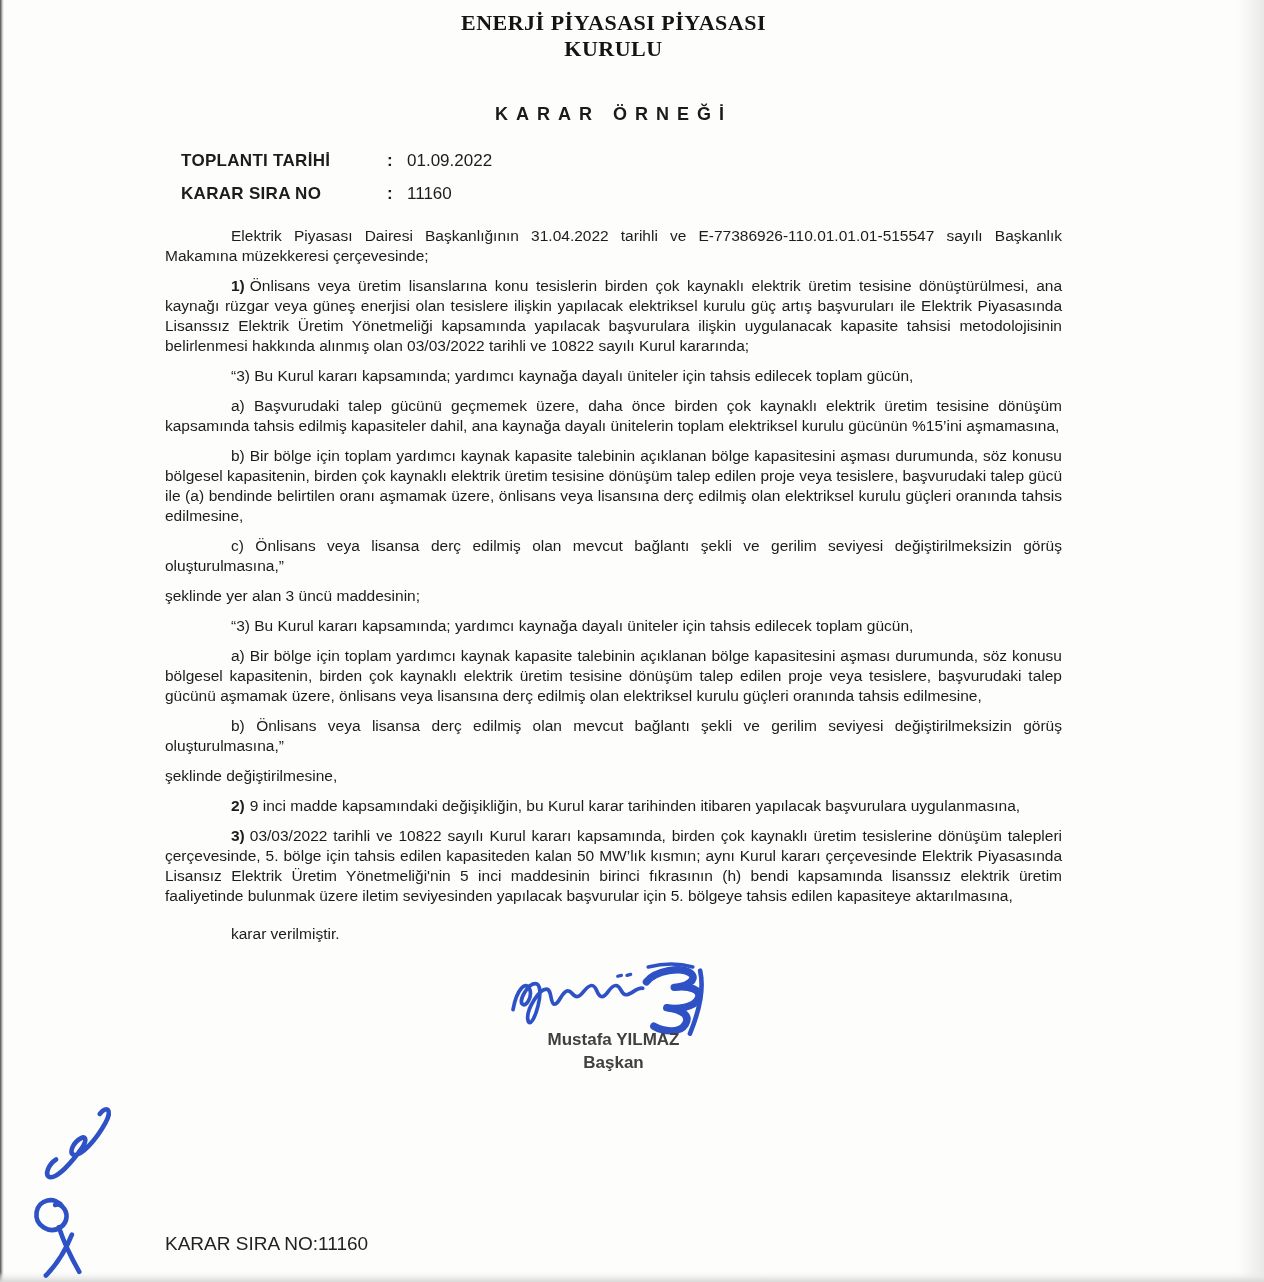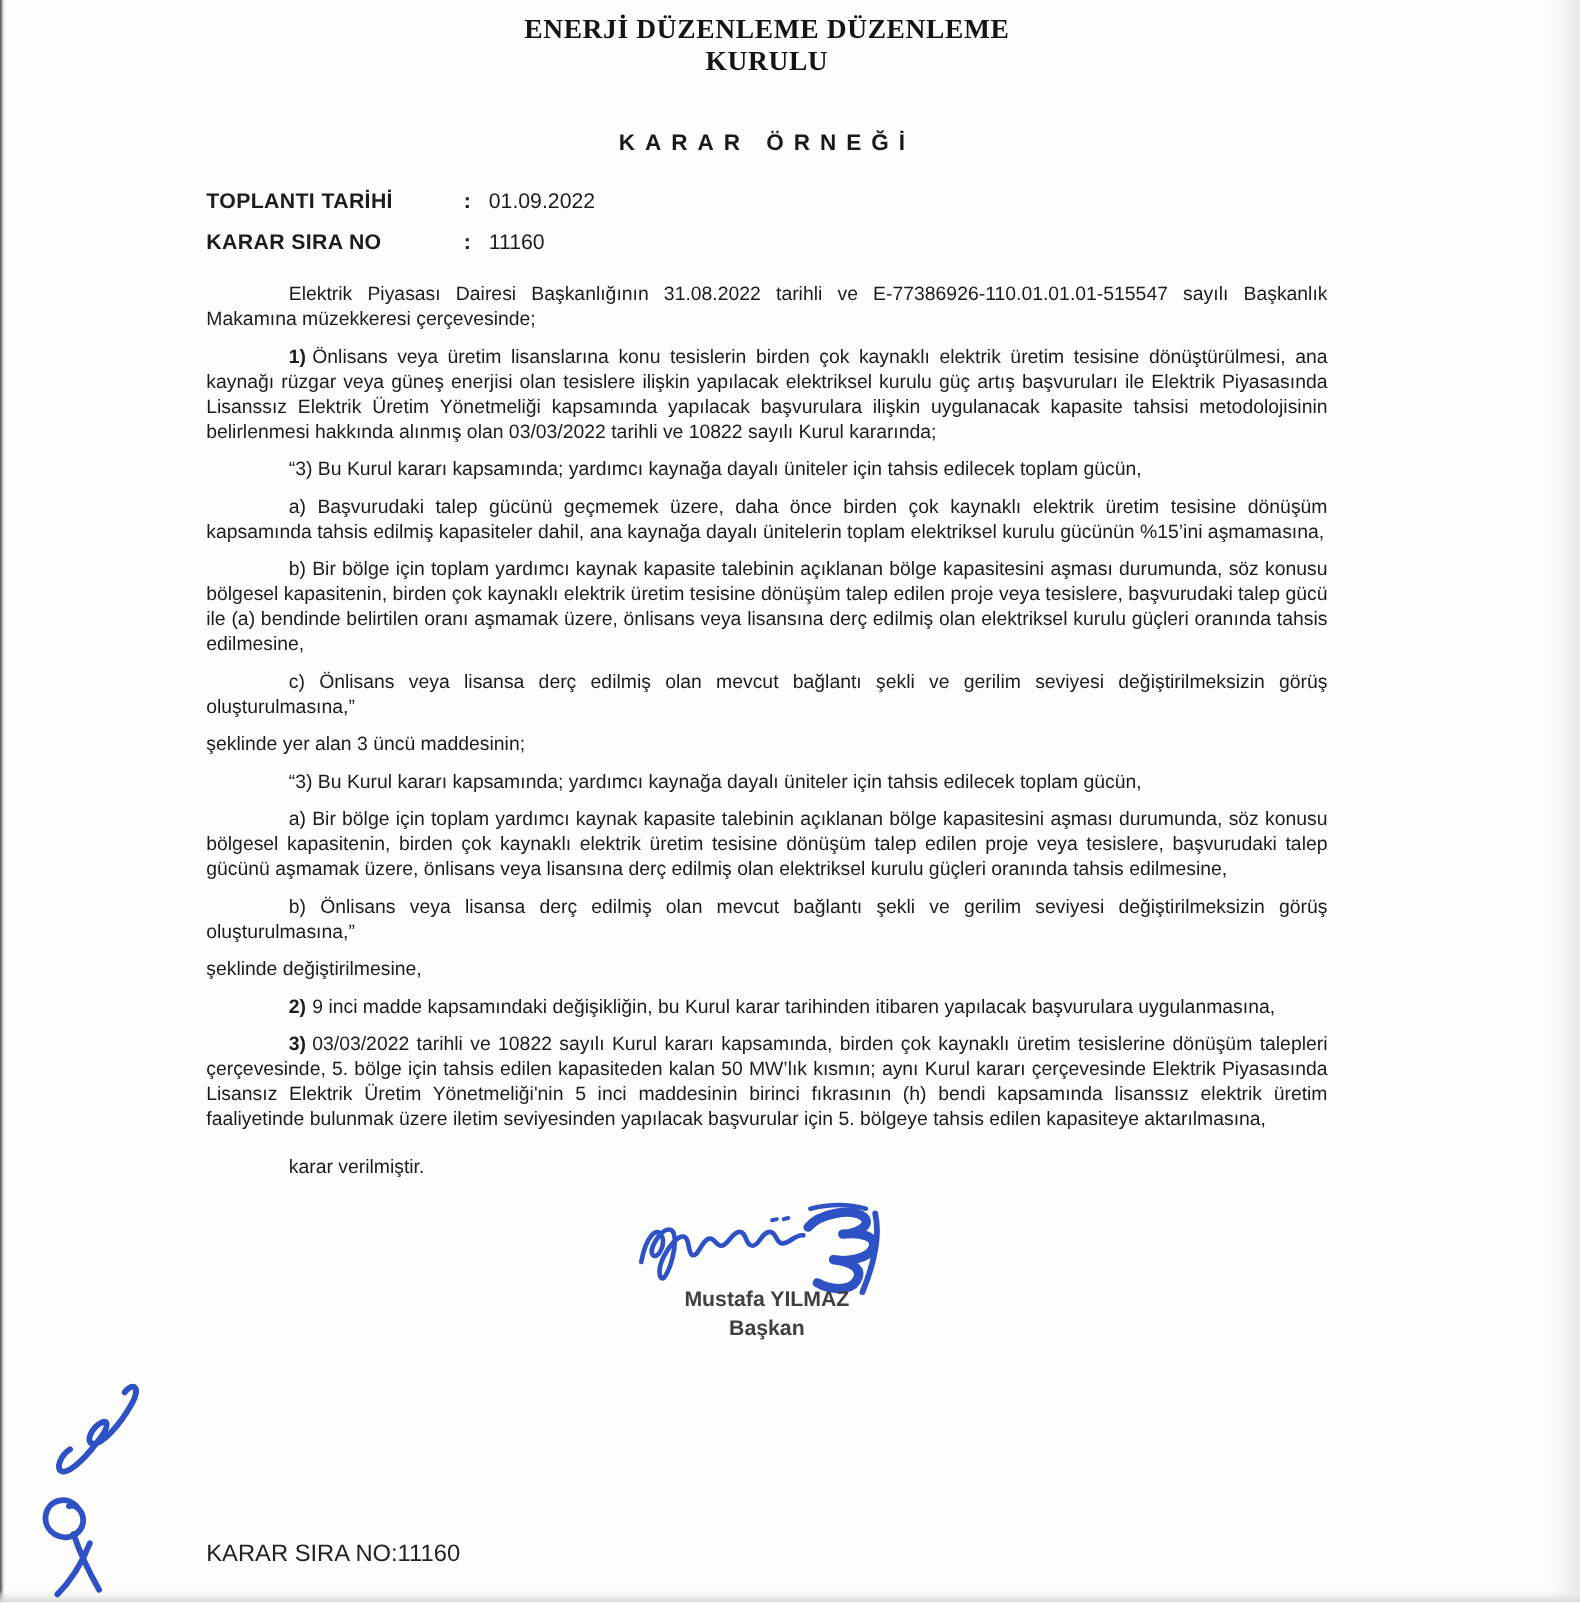--- a/index.html
+++ b/index.html
@@ -46,20 +46,21 @@
   .doc-type {
     margin-top: 42px;
     text-align: center;
     font-weight: bold;
     font-size: 18px;
     letter-spacing: 8px;
     color: #1a1a1a;
   }
   .meta {
     margin-top: 26px;
+    margin-left: 16px;
   }
   .meta-row {
     display: flex;
     align-items: baseline;
     font-size: 17px;
     margin-bottom: 13px;
   }
   .meta-label { font-weight: bold; width: 206px; letter-spacing: 0.3px; }
   .meta-colon { font-weight: bold; width: 20px; }
   .meta-value { }
@@ -116,41 +117,41 @@
 
 <div class="page">
 
   <div class="edge-left"></div>
   <div class="edge-right"></div>
   <div class="edge-bottom"></div>
 
   <div class="content">
 
     <div class="org-title">
-      <div>ENERJİ DÜZENLEME DÜZENLEME</div>
+      <div>ENERJİ PİYASASI PİYASASI</div>
       <div>KURULU</div>
     </div>
 
     <div class="doc-type">KARAR ÖRNEĞİ</div>
 
     <div class="meta">
       <div class="meta-row">
         <span class="meta-label">TOPLANTI TARİHİ</span>
         <span class="meta-colon">:</span>
         <span class="meta-value">01.09.2022</span>
       </div>
       <div class="meta-row">
         <span class="meta-label">KARAR SIRA NO</span>
         <span class="meta-colon">:</span>
         <span class="meta-value">11160</span>
       </div>
     </div>
 
     <div class="body-text">
-      <p class="p"><b class="plabel"></b><span>Elektrik Piyasası Dairesi Başkanlığının 31.08.2022 tarihli ve E-77386926-110.01.01.01-515547 sayılı Başkanlık Makamına müzekkeresi çerçevesinde;</span></p>
+      <p class="p"><b class="plabel"></b><span>Elektrik Piyasası Dairesi Başkanlığının 31.04.2022 tarihli ve E-77386926-110.01.01.01-515547 sayılı Başkanlık Makamına müzekkeresi çerçevesinde;</span></p>
       <p class="p"><b class="plabel">1)</b><span>Önlisans veya üretim lisanslarına konu tesislerin birden çok kaynaklı elektrik üretim tesisine dönüştürülmesi, ana kaynağı rüzgar veya güneş enerjisi olan tesislere ilişkin yapılacak elektriksel kurulu güç artış başvuruları ile  Elektrik Piyasasında Lisanssız Elektrik Üretim Yönetmeliği kapsamında yapılacak başvurulara ilişkin uygulanacak kapasite tahsisi metodolojisinin belirlenmesi hakkında alınmış olan 03/03/2022 tarihli ve 10822 sayılı Kurul kararında;</span></p>
       <p class="pq"><span>“3) Bu Kurul kararı kapsamında; yardımcı kaynağa dayalı üniteler için tahsis edilecek toplam gücün,</span></p>
       <p class="pq"><span>a) Başvurudaki talep gücünü geçmemek üzere, daha önce birden çok kaynaklı elektrik üretim tesisine dönüşüm kapsamında tahsis edilmiş kapasiteler dahil, ana kaynağa dayalı ünitelerin toplam elektriksel kurulu gücünün %15’ini aşmamasına,</span></p>
       <p class="pq"><span>b) Bir bölge için toplam yardımcı kaynak kapasite talebinin açıklanan bölge kapasitesini aşması durumunda, söz konusu bölgesel kapasitenin, birden çok kaynaklı elektrik üretim tesisine dönüşüm talep edilen proje veya tesislere, başvurudaki talep gücü ile (a) bendinde belirtilen oranı aşmamak üzere, önlisans veya lisansına derç edilmiş olan elektriksel kurulu güçleri oranında tahsis edilmesine,</span></p>
       <p class="pq"><span>c) Önlisans veya lisansa derç edilmiş olan mevcut bağlantı şekli ve gerilim seviyesi değiştirilmeksizin görüş oluşturulmasına,”</span></p>
       <p class="pn"><span>şeklinde yer alan 3 üncü maddesinin;</span></p>
       <p class="pq"><span>“3) Bu Kurul kararı kapsamında; yardımcı kaynağa dayalı üniteler için tahsis edilecek toplam gücün,</span></p>
       <p class="pq"><span>a) Bir bölge için toplam yardımcı kaynak kapasite talebinin açıklanan bölge kapasitesini aşması durumunda, söz konusu bölgesel kapasitenin, birden çok kaynaklı elektrik üretim tesisine dönüşüm talep edilen proje veya tesislere, başvurudaki talep gücünü aşmamak üzere, önlisans veya lisansına derç edilmiş olan elektriksel kurulu güçleri oranında tahsis edilmesine,</span></p>
       <p class="pq"><span>b) Önlisans veya lisansa derç edilmiş olan mevcut bağlantı şekli ve gerilim seviyesi değiştirilmeksizin görüş oluşturulmasına,”</span></p>
       <p class="pn"><span>şeklinde değiştirilmesine,</span></p>

